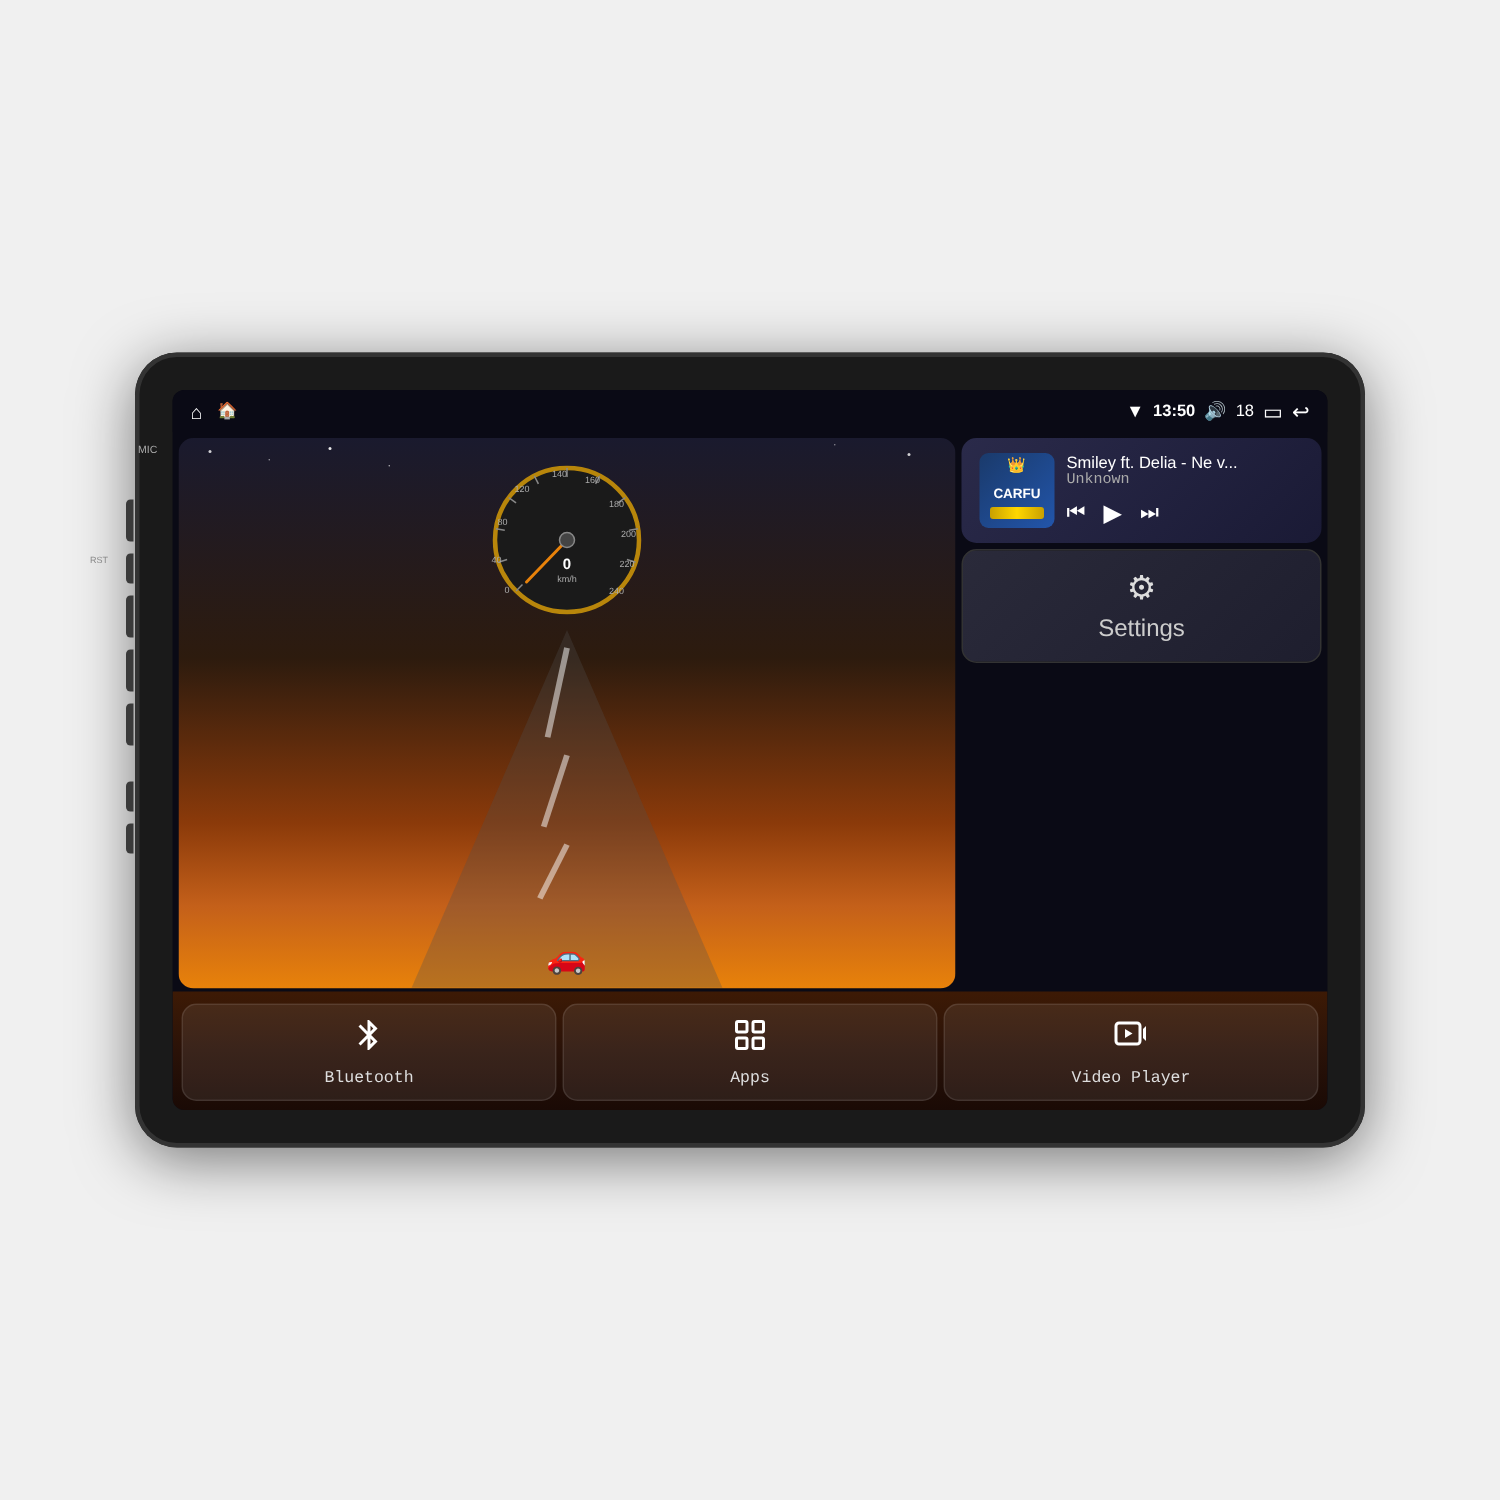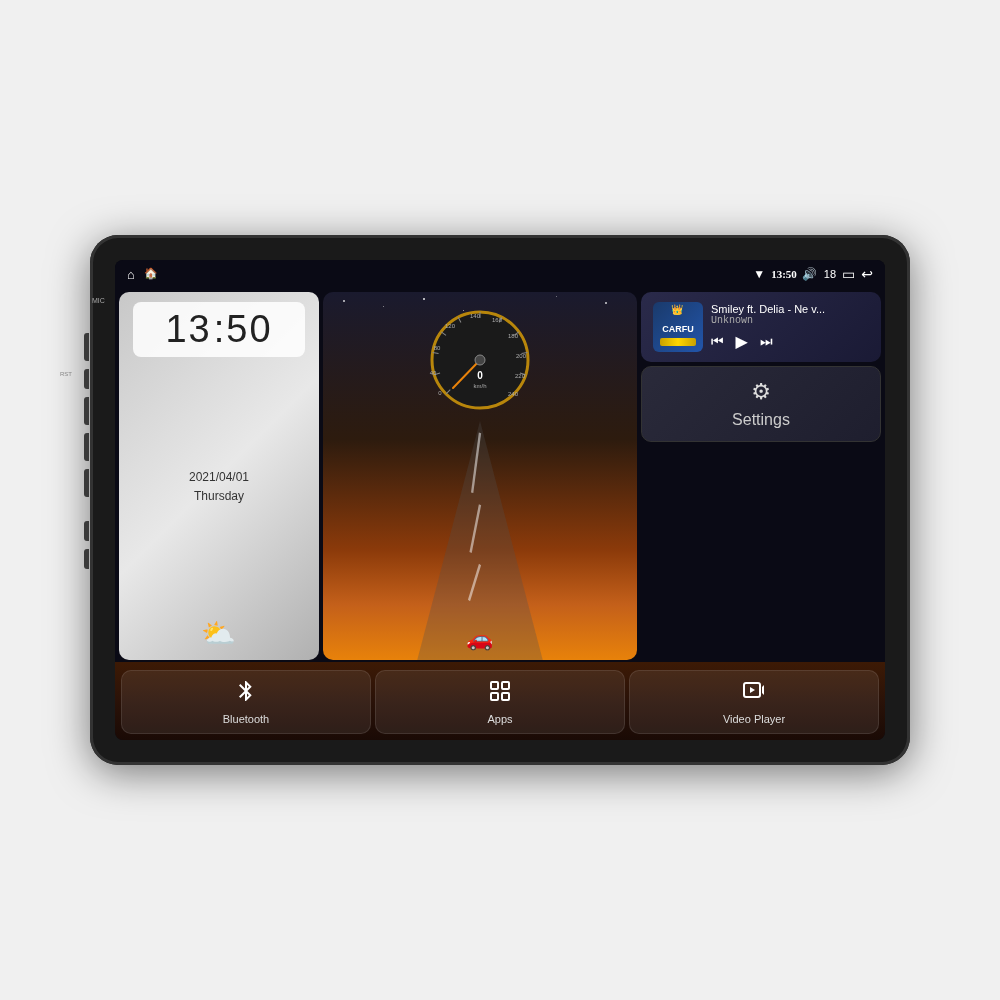--- a/index.html
+++ b/index.html
@@ -89,21 +89,20 @@
 
     .status-icon {
       color: #fff;
       font-size: 12px;
     }
 
     .status-time {
       color: #fff;
       font-size: 13px;
       font-weight: bold;
-      font-family: Liberation Serif, serif;
     }
 
     .status-right {
       display: flex;
       align-items: center;
       gap: 6px;
     }
 
     .status-right span {
       color: #fff;
@@ -348,20 +347,21 @@
       display: flex;
       flex-direction: column;
       align-items: center;
       justify-content: center;
       gap: 4px;
       background: rgba(255,255,255,0.08);
       border-radius: 10px;
       padding: 8px 4px;
       cursor: pointer;
       border: 1px solid rgba(255,255,255,0.1);
+      font-family: Liberation Mono, monospace;
     }
 
     .dock-icon {
       font-size: 22px;
       color: #fff;
     }
 
     .dock-label {
       color: #ddd;
       font-size: 11px;
@@ -401,32 +401,20 @@
         <span style="color:#fff;font-size:12px;">🔊</span>
         <span style="color:#fff;font-size:11px;">18</span>
         <span style="color:#fff;font-size:14px;">▭</span>
         <span style="color:#fff;font-size:14px;cursor:pointer;">↩</span>
       </div>
     </div>
 
     <div class="main-content">
       <div class="top-grid">
 
-        <div class="clock-widget">
-          <div class="clock-display">
-            <span class="clock-time">13</span>
-            <span class="clock-colon">:</span>
-            <span class="clock-time">50</span>
-          </div>
-          <div class="clock-date">
-            <div>2021/04/01</div>
-            <div>Thursday</div>
-          </div>
-          <div class="weather-icon">⛅</div>
-        </div>
 
         <div class="speedometer-widget">
           <div class="speedometer-bg">
 
             <div style="position:absolute;top:8px;left:20px;width:2px;height:2px;background:#fff;border-radius:50%;opacity:0.8;"></div>
             <div style="position:absolute;top:14px;left:60px;width:1px;height:1px;background:#fff;border-radius:50%;opacity:0.6;"></div>
             <div style="position:absolute;top:6px;left:100px;width:2px;height:2px;background:#fff;border-radius:50%;opacity:0.9;"></div>
             <div style="position:absolute;top:18px;left:140px;width:1px;height:1px;background:#fff;border-radius:50%;opacity:0.7;"></div>
             <div style="position:absolute;top:10px;right:30px;width:2px;height:2px;background:#fff;border-radius:50%;opacity:0.8;"></div>
             <div style="position:absolute;top:4px;right:80px;width:1px;height:1px;background:#fff;border-radius:50%;opacity:0.5;"></div>

